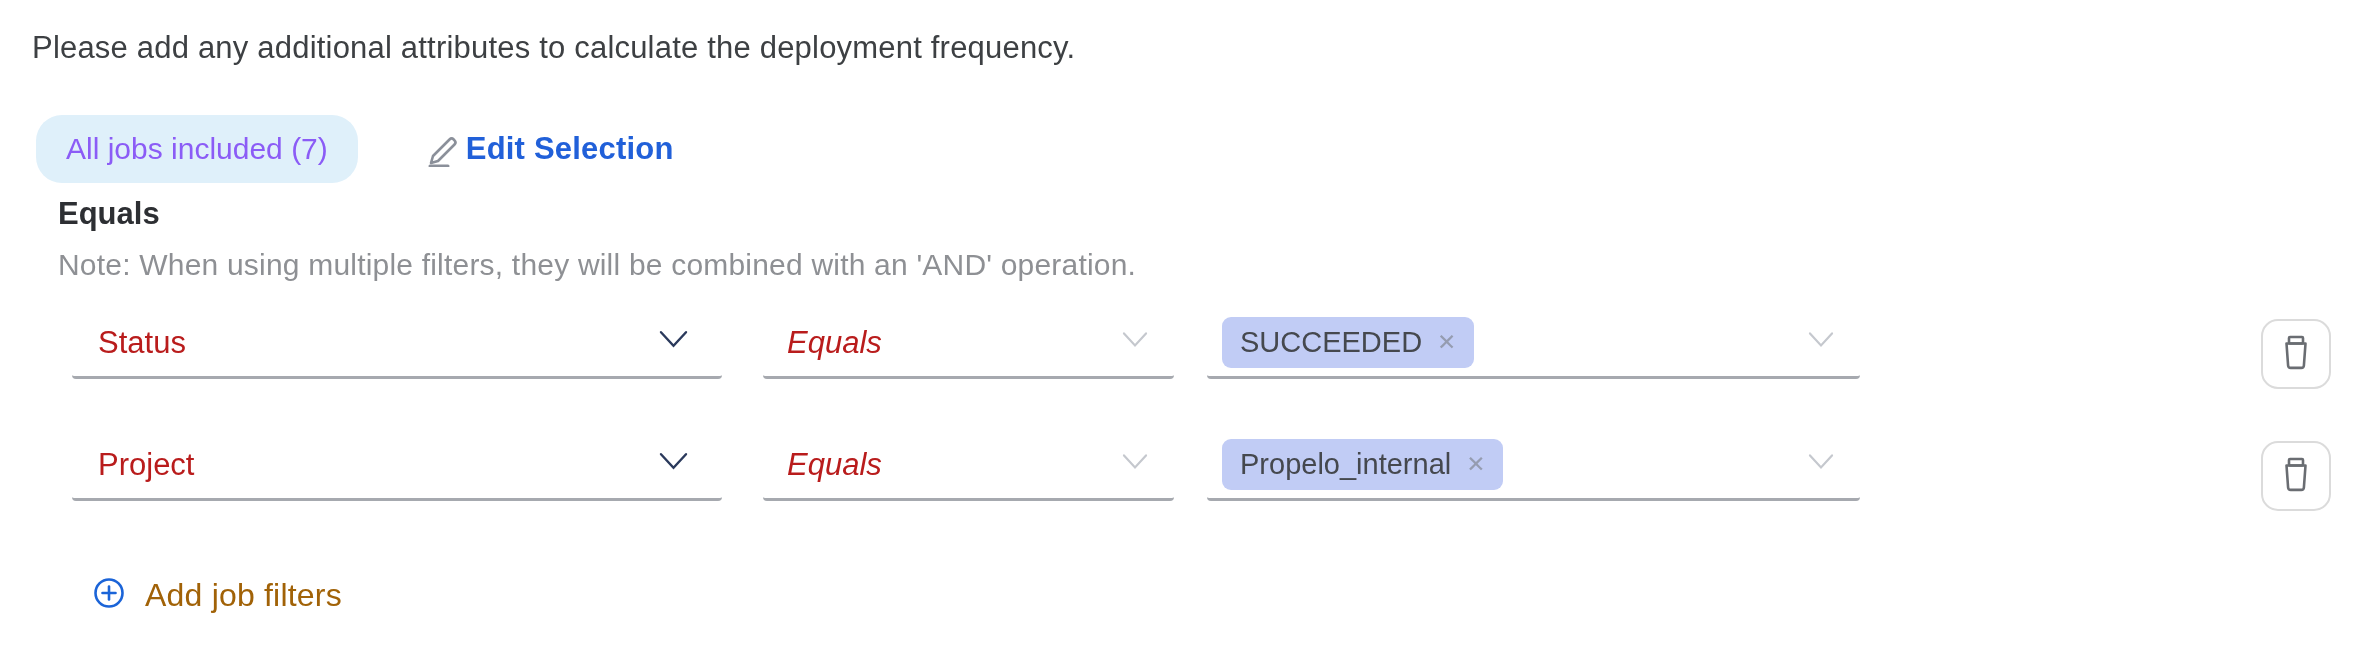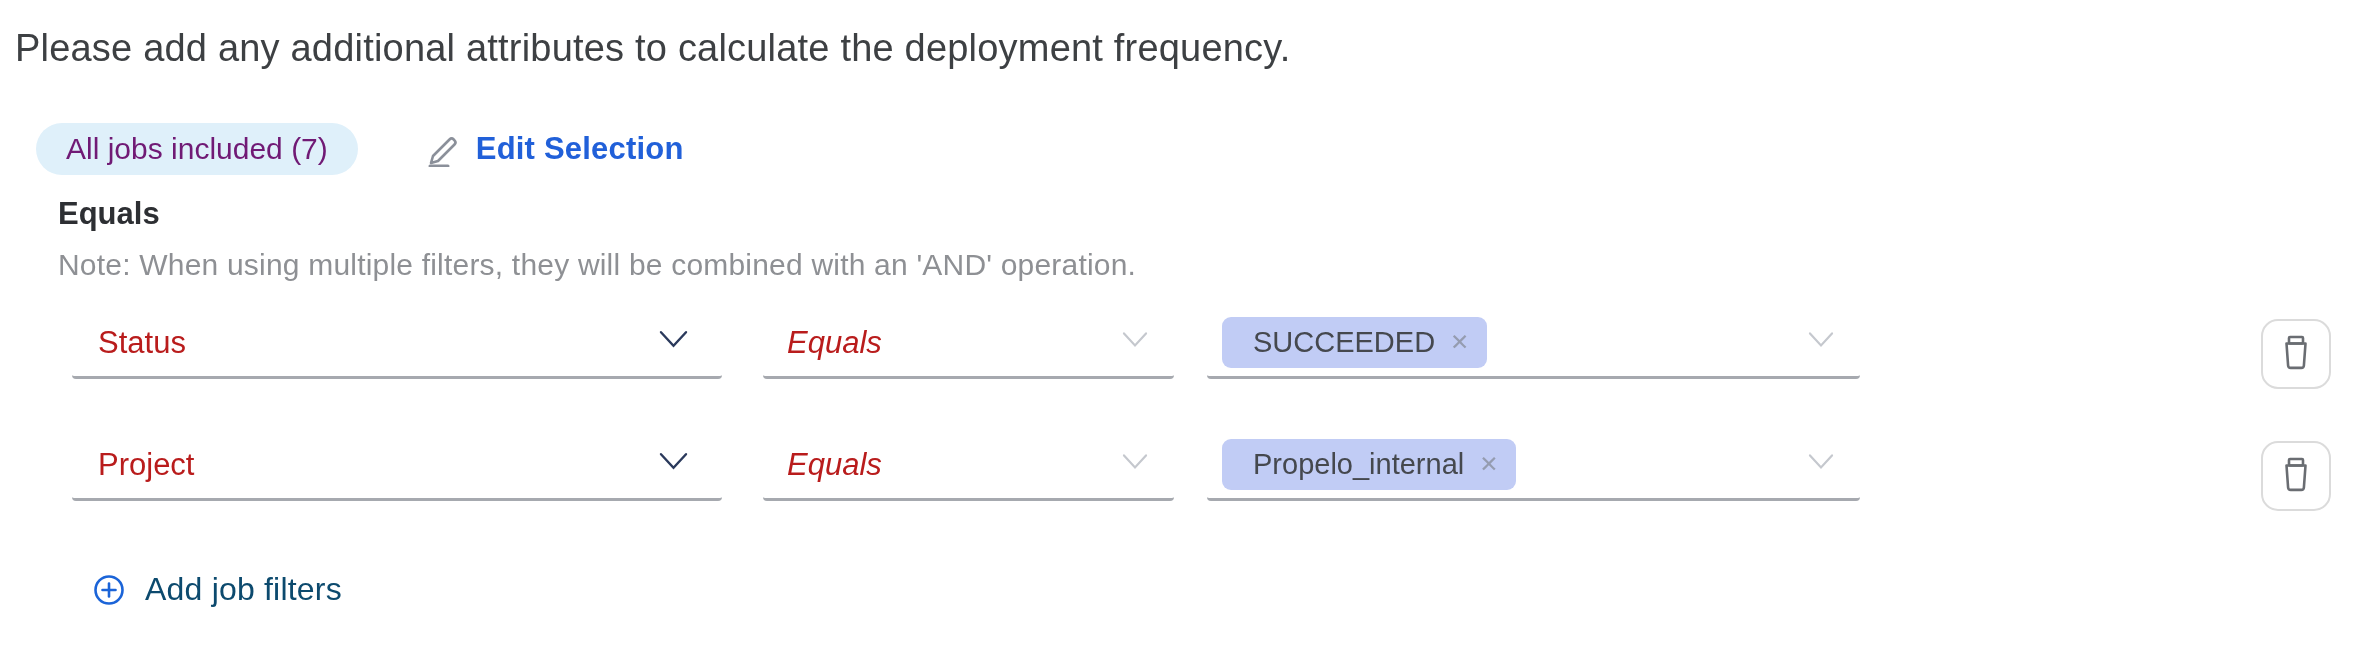--- a/index.html
+++ b/index.html
@@ -9,52 +9,52 @@
   .page {
     position: relative;
     width: 2376px;
     height: 654px;
     background: #ffffff;
     overflow: hidden;
   }
 
   .instruction {
     position: absolute;
-    left: 15px;
+    left: 32px;
     top: 26px;
-    font-size: 38px;
+    font-size: 31px;
     line-height: 44px;
     color: #3d4043;
     letter-spacing: 0.2px;
   }
 
   .jobs-row {
     position: absolute;
     left: 36px;
     top: 123px;
     height: 52px;
     display: flex;
     align-items: center;
   }
   .jobs-badge {
-    height: 52px;
+    height: 68px;
     display: inline-flex;
     align-items: center;
     padding: 8px 30px;
     border-radius: 26px;
     background: #dff0fa;
-    color: #701a75;
+    color: #8b5cf6;
     font-size: 30px;
     white-space: nowrap;
   }
   .edit-link {
     margin-left: 69px;
     display: inline-flex;
     align-items: center;
-    gap: 15px;
+    gap: 5px;
     cursor: pointer;
   }
   .edit-link .pencil { width: 34px; height: 36px; }
   .edit-link-label {
     color: #2160d9;
     font-size: 31px;
     font-weight: 700;
     letter-spacing: 0.2px;
     white-space: nowrap;
   }
@@ -119,21 +119,20 @@
     align-items: center;
     height: 51px;
     padding: 0 18px;
     border-radius: 9px;
     background: #c1ccf5;
   }
   .value-tag-label {
     font-size: 29px;
     color: #45484e;
     white-space: nowrap;
-    margin-left: 13px;
   }
   .value-tag-remove {
     margin-left: 15px;
     font-size: 23px;
     color: #959cb0;
     line-height: 1;
     cursor: pointer;
   }
 
   .trash-button {
@@ -154,24 +153,25 @@
   .add-filters {
     position: absolute;
     left: 92px;
     top: 571px;
     display: inline-flex;
     align-items: center;
     gap: 19px;
     cursor: pointer;
   }
   .add-filters-label {
-    color: #0c4a6e;
+    color: #a16207;
     font-size: 32px;
     letter-spacing: 0.2px;
     white-space: nowrap;
+    margin-top: 6px;
   }
 </style>
 </head>
 <body>
 
 <div class="page">
 
   <div class="instruction">Please add any additional attributes to calculate the deployment frequency.</div>
 
   <div class="jobs-row">

